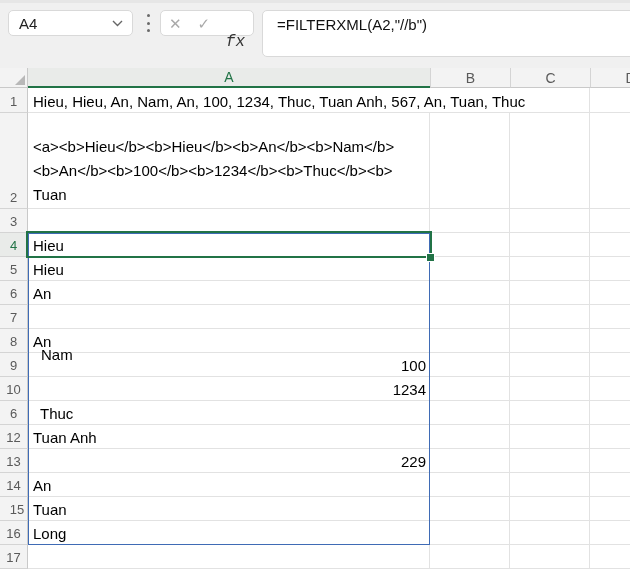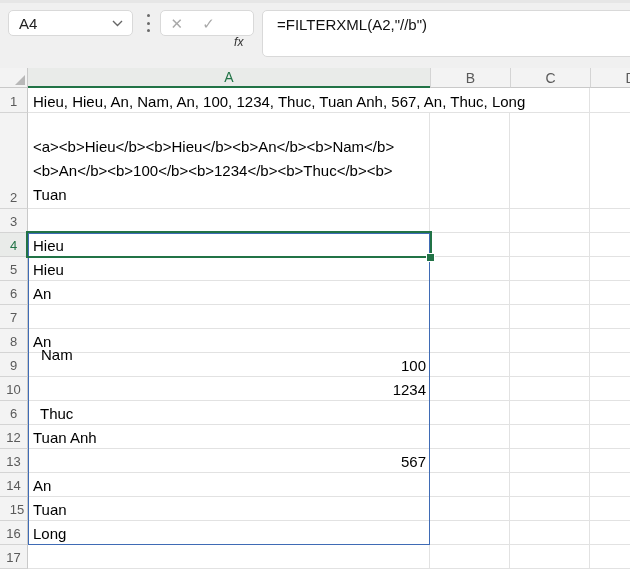--- a/index.html
+++ b/index.html
@@ -12,21 +12,21 @@
             border:1px solid #d9d9d9;border-radius:5px;box-sizing:border-box;
             display:flex;align-items:center;padding:0 9px 0 10px;font-size:15px;color:#222;}
   .name-box .chev{margin-left:auto;display:flex;align-items:center;}
   .dots{position:absolute;left:146px;top:14px;width:4px;height:18px;display:flex;
         flex-direction:column;justify-content:space-between;align-items:center;}
   .dot{width:3px;height:3px;border-radius:50%;background:#6a6a6a;}
   .fxbox{position:absolute;left:160px;top:10px;width:94px;height:26px;background:#fff;
          border:1px solid #d9d9d9;border-radius:5px;box-sizing:border-box;
          display:flex;align-items:center;justify-content:space-around;}
   .icon-x,.icon-check{color:#a9a9a9;font-size:15px;line-height:1;}
-  .icon-fx{font-family:Liberation Sans, sans-serif;font-style:italic;font-size:12px;color:#333;line-height:1;margin-top:38px;}
+  .icon-fx{font-family:Liberation Mono, monospace;font-style:italic;font-size:16px;color:#333;line-height:1;margin-top:38px;}
   .formula-bar{position:absolute;left:262px;top:10px;width:370px;height:47px;background:#fff;
                border:1px solid #d9d9d9;border-radius:5px 0 0 5px;box-sizing:border-box;
                font-size:15px;color:#111;padding:5px 0 0 14px;}
   
   .sheet{position:absolute;left:0;top:68px;width:630px;height:502px;background:#fff;overflow:hidden;}
   .corner{position:absolute;left:0;top:0;width:28px;height:20px;background:#f3f3f3;
           border-right:1px solid #c9c9c9;border-bottom:1px solid #c9c9c9;box-sizing:border-box;}
   .corner .tri{position:absolute;right:2px;bottom:2px;width:0;height:0;
                border-left:10px solid transparent;border-bottom:10px solid #b8b8b8;}
   .colhdr{position:absolute;top:0;height:20px;background:#f3f3f3;box-sizing:border-box;
@@ -122,37 +122,37 @@
       <div class="hline" style="left: 28px; top: 356px; width: 602px; height: 1px;"></div>
       <div class="hline" style="left: 28px; top: 380px; width: 602px; height: 1px;"></div>
       <div class="hline" style="left: 28px; top: 404px; width: 602px; height: 1px;"></div>
       <div class="hline" style="left: 28px; top: 428px; width: 602px; height: 1px;"></div>
       <div class="hline" style="left: 28px; top: 452px; width: 602px; height: 1px;"></div>
       <div class="hline" style="left: 28px; top: 476px; width: 602px; height: 1px;"></div>
       <div class="hline" style="left: 28px; top: 500px; width: 602px; height: 1px;"></div>
       <div class="vline" style="left: 429px; top: 45px; width: 1px; height: 456px;"></div>
       <div class="vline" style="left: 509px; top: 45px; width: 1px; height: 456px;"></div>
       <div class="vline" style="left: 589px; top: 20px; width: 1px; height: 481px;"></div>
-      <div class="cell ovf" style="left: 28px; top: 20px; width: 561px; height: 25px;">Hieu, Hieu, An, Nam, An, 100, 1234, Thuc, Tuan Anh, 567, An, Thuc, Long</div>
+      <div class="cell ovf" style="left: 28px; top: 20px; width: 561px; height: 25px;">Hieu, Hieu, An, Nam, An, 100, 1234, Thuc, Tuan Anh, 567, An, Tuan, Thuc</div>
       <div class="cell multi" style="left: 28px; top: 45px; width: 401px; height: 96px;">
         <div class="line">&lt;a&gt;&lt;b&gt;Hieu&lt;/b&gt;&lt;b&gt;Hieu&lt;/b&gt;&lt;b&gt;An&lt;/b&gt;&lt;b&gt;Nam&lt;/b&gt;</div>
         <div class="line">&lt;b&gt;An&lt;/b&gt;&lt;b&gt;100&lt;/b&gt;&lt;b&gt;1234&lt;/b&gt;&lt;b&gt;Thuc&lt;/b&gt;&lt;b&gt;</div>
         <div class="line">Tuan</div>
       </div>
       <div class="cell" style="left: 28px; top: 141px; width: 401px; height: 24px;"></div>
       <div class="cell" style="left: 28px; top: 165px; width: 401px; height: 24px;">Hieu</div>
       <div class="cell" style="left: 28px; top: 189px; width: 401px; height: 24px;">Hieu</div>
       <div class="cell" style="left: 28px; top: 213px; width: 401px; height: 24px;">An</div>
       <div class="cell" style="left: 36px; top: 237px; width: 401px; height: 24px; margin-top: 37px;">Nam</div>
       <div class="cell" style="left: 28px; top: 261px; width: 401px; height: 24px;">An</div>
       <div class="cell right" style="left: 28px; top: 285px; width: 401px; height: 24px;">100</div>
       <div class="cell right" style="left: 28px; top: 309px; width: 401px; height: 24px;">1234</div>
       <div class="cell" style="left: 28px; top: 333px; width: 401px; height: 24px; padding-left: 12px;">Thuc</div>
       <div class="cell" style="left: 28px; top: 357px; width: 401px; height: 24px; text-align: center;">Tuan Anh</div>
-      <div class="cell right" style="left: 28px; top: 381px; width: 401px; height: 24px;">567</div>
+      <div class="cell right" style="left: 28px; top: 381px; width: 401px; height: 24px;">229</div>
       <div class="cell" style="left: 28px; top: 405px; width: 401px; height: 24px;">An</div>
       <div class="cell" style="left: 28px; top: 429px; width: 401px; height: 24px;">Tuan</div>
       <div class="cell" style="left: 28px; top: 453px; width: 401px; height: 24px;">Long</div>
       <div class="cell" style="left: 28px; top: 477px; width: 401px; height: 24px;"></div>
       <div class="spill" style="left: 28px; top: 165px; width: 402px; height: 312px;"></div>
       <div class="active-border" style="left: 26px; top: 163px; width: 406px; height: 27px;"></div>
       <div class="fill-handle" style="left: 426px; top: 185px;"></div>
     </div>
 
 </div>

